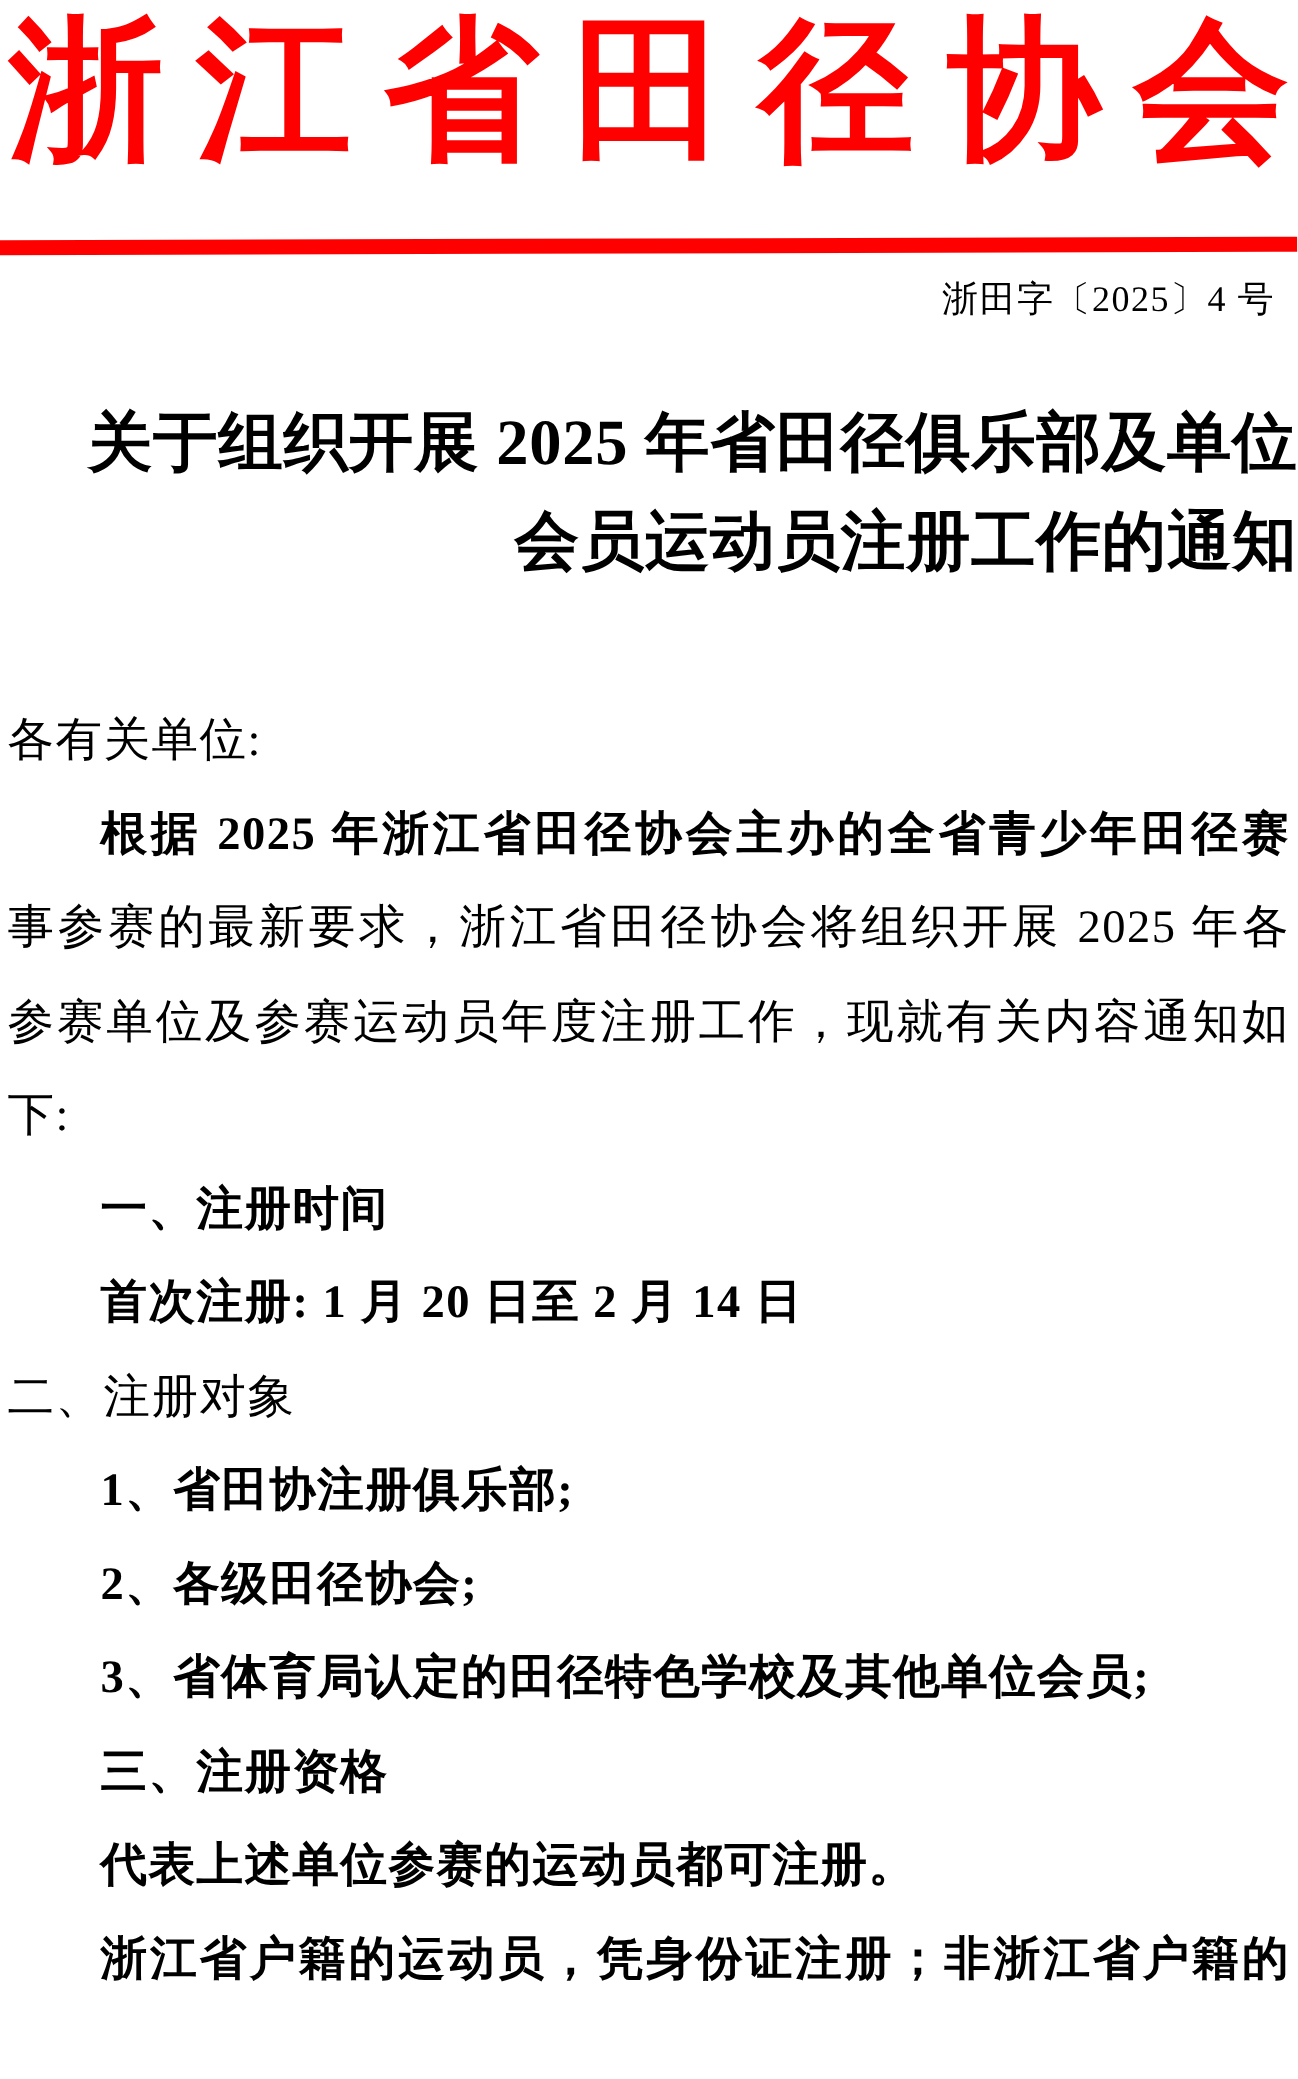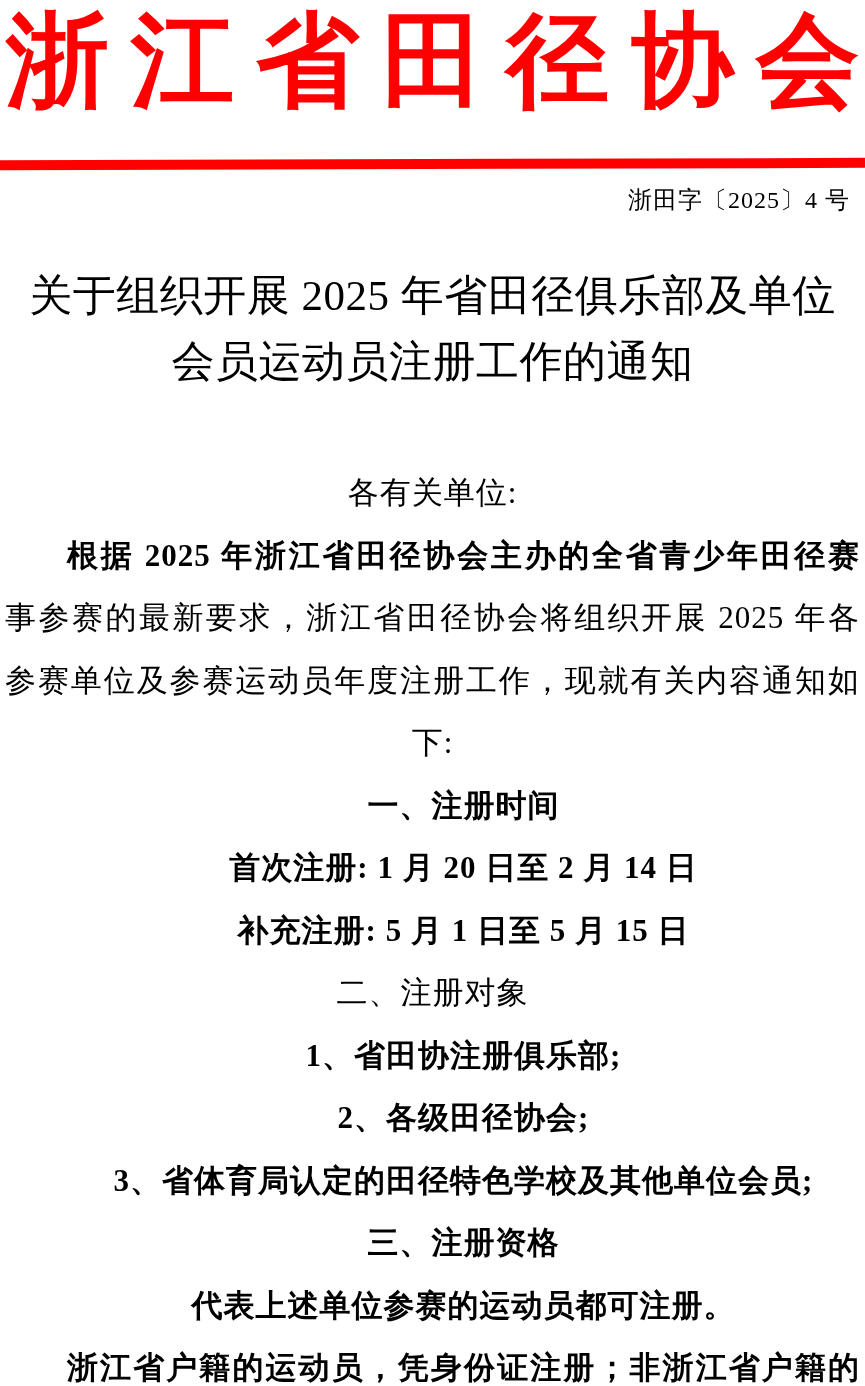--- a/index.html
+++ b/index.html
@@ -58,43 +58,42 @@
     letter-spacing: 1px;
     white-space: nowrap;
   }
 
   
   .doc-title {
     position: absolute;
     top: 263px;
     left: 0;
     width: 100%;
-    text-align: center;
-    font-weight: normal;
+    text-align: right;
+    font-weight: bold;
     font-size: 43px;
     line-height: 66px;
     letter-spacing: 0.5px;
   }
 
   
   .doc-body {
     position: absolute;
     top: 462px;
     left: 0;
     width: 100%;
     box-sizing: border-box;
     padding: 0 5px;
     font-size: 31px;
   }
   .body-line {
     height: 62.5px;
     line-height: 62.5px;
     white-space: nowrap;
     letter-spacing: 1px;
-    text-align: center;
   }
   .body-line.indent {
     text-indent: 2em;
     font-weight: bold;
   }
   .body-line.justify {
     white-space: normal;
     text-align: justify;
     text-align-last: justify;
     overflow: hidden;
@@ -125,21 +124,20 @@
   </div>
 
   <div class="doc-body">
       <div class="body-line">各有关单位:</div>
       <div class="body-line indent justify">根据 2025 年浙江省田径协会主办的全省青少年田径赛</div>
       <div class="body-line justify">事参赛的最新要求，浙江省田径协会将组织开展 2025 年各</div>
       <div class="body-line justify">参赛单位及参赛运动员年度注册工作，现就有关内容通知如</div>
       <div class="body-line">下:</div>
       <div class="body-line indent">一、注册时间</div>
       <div class="body-line indent">首次注册: 1 月 20 日至 2 月 14 日</div>
-      <div class="body-line indent">补充注册: 5 月 1 日至 5 月 15 日</div>
       <div class="body-line">二、注册对象</div>
       <div class="body-line indent">1、省田协注册俱乐部;</div>
       <div class="body-line indent">2、各级田径协会;</div>
       <div class="body-line indent">3、省体育局认定的田径特色学校及其他单位会员;</div>
       <div class="body-line indent">三、注册资格</div>
       <div class="body-line indent">代表上述单位参赛的运动员都可注册。</div>
       <div class="body-line indent justify">浙江省户籍的运动员，凭身份证注册；非浙江省户籍的</div>
     </div>
 
 </div>

